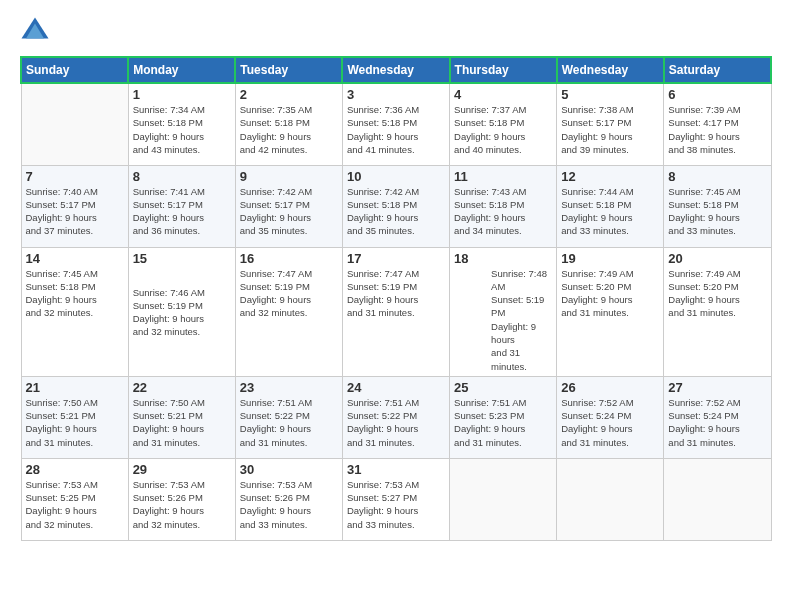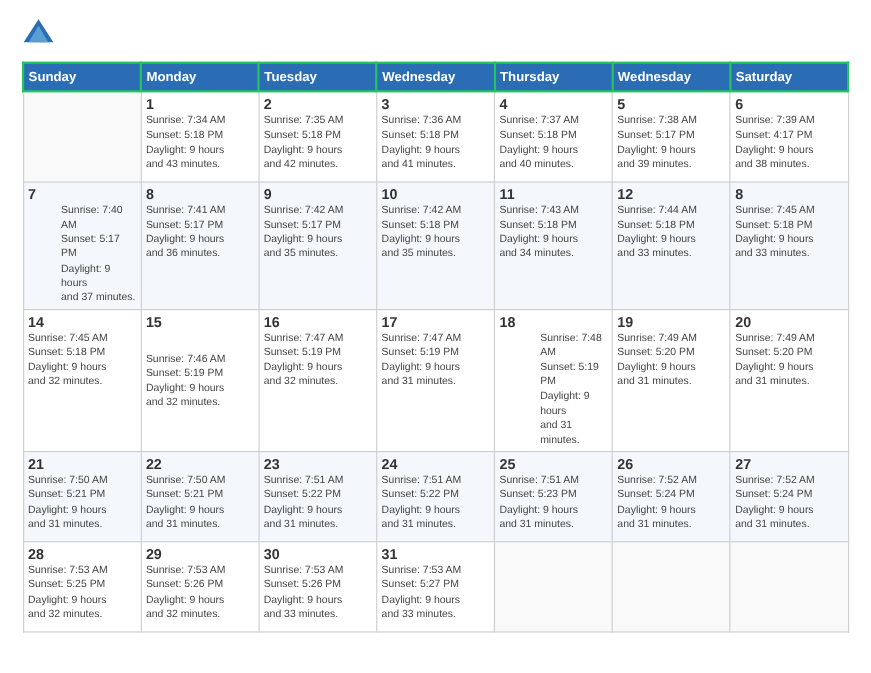--- a/index.html
+++ b/index.html
@@ -174,21 +174,21 @@
             <span class="day-num">6</span>
             <div class="day-info" style="white-space: pre-line;">Sunrise: 7:39 AM
 Sunset: 4:17 PM
 Daylight: 9 hours
 and 38 minutes.</div>
           </td>
         </tr>
         <tr>
           <td>
             <span class="day-num">7</span>
-            <div class="day-info" style="white-space: pre-line; margin-left: 30px;">Sunrise: 7:40 AM
+            <div class="day-info" style="white-space: pre-line;">Sunrise: 7:40 AM
 Sunset: 5:17 PM
 Daylight: 9 hours
 and 37 minutes.</div>
           </td>
           <td>
             <span class="day-num">8</span>
             <div class="day-info" style="white-space: pre-line;">Sunrise: 7:41 AM
 Sunset: 5:17 PM
 Daylight: 9 hours
 and 36 minutes.</div>

